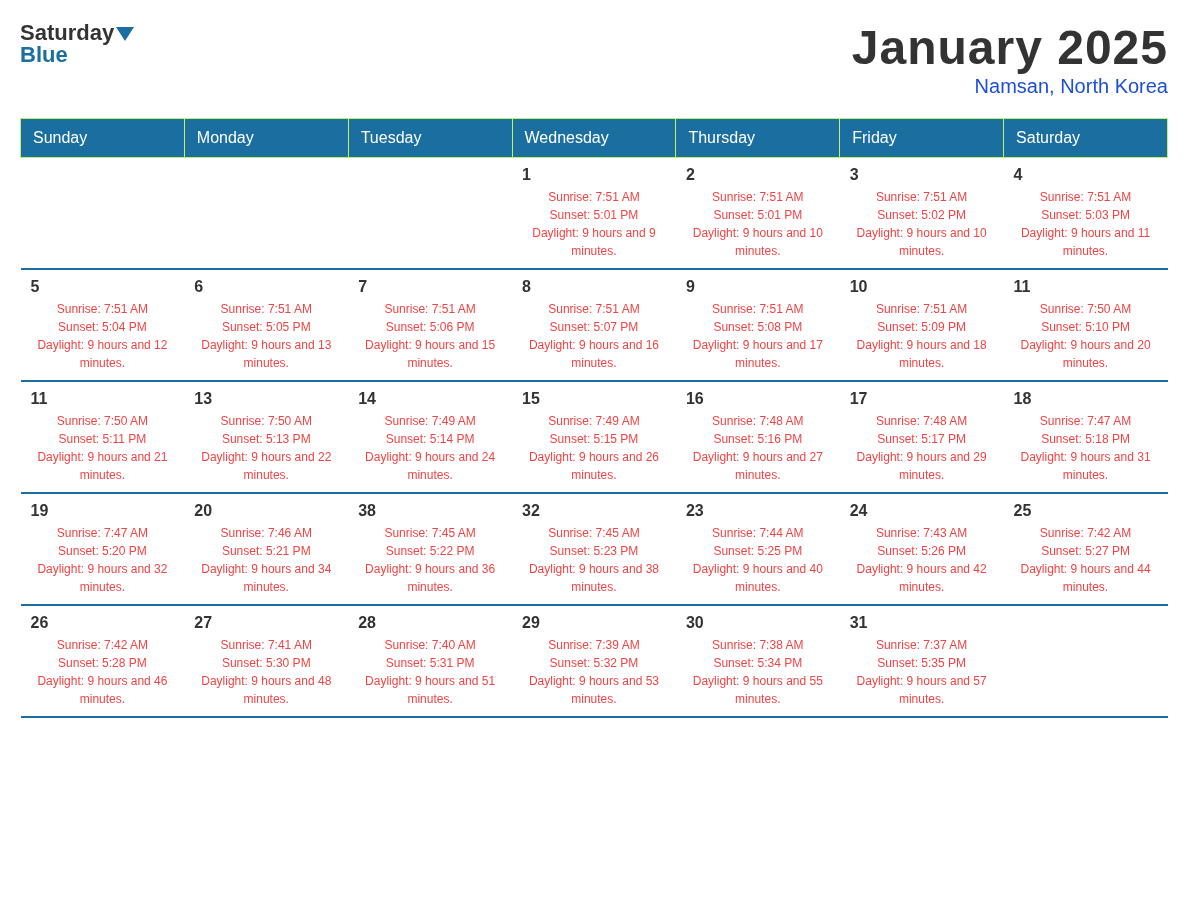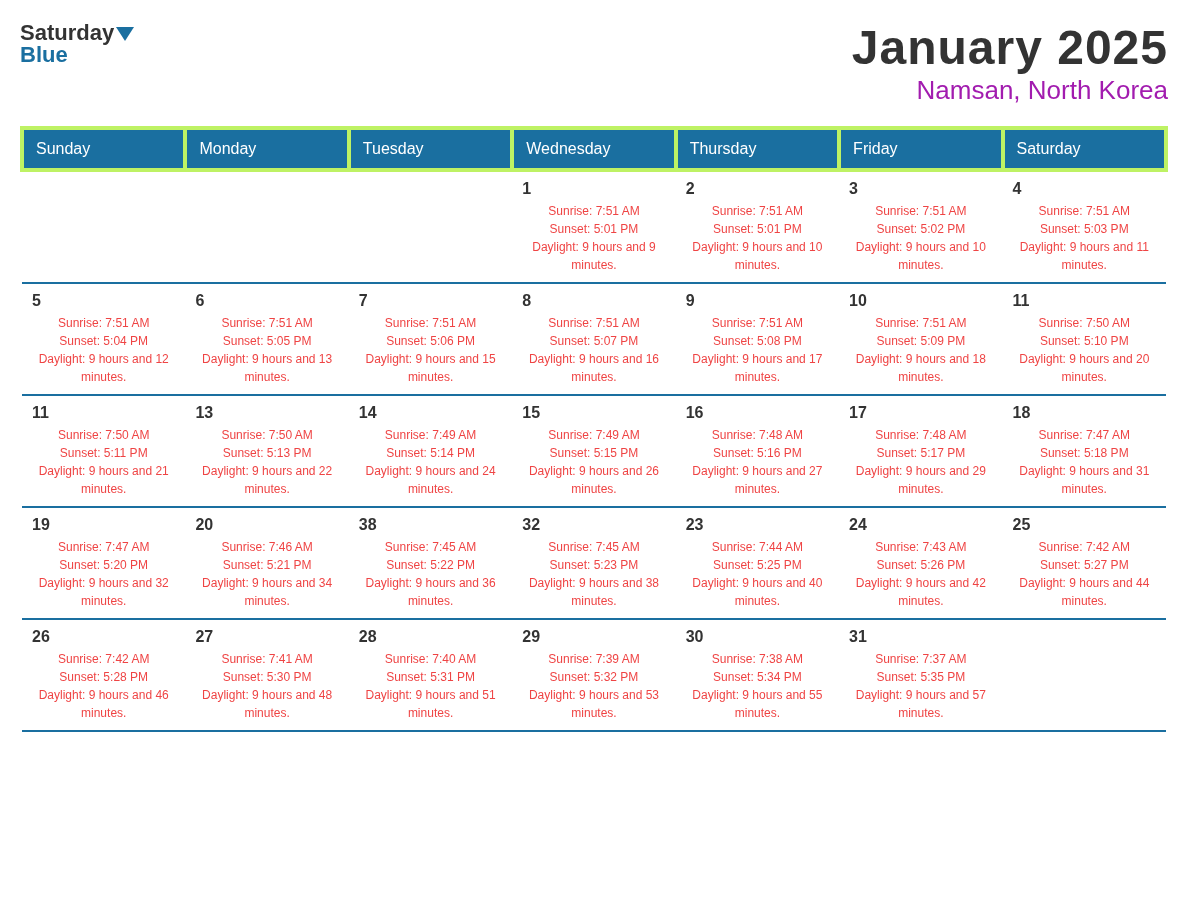--- a/index.html
+++ b/index.html
@@ -38,38 +38,38 @@
     .title-section {
       text-align: right;
     }
     .title-section h1 {
       font-size: 48px;
       font-weight: 700;
       color: #333;
       letter-spacing: 1px;
     }
     .title-section h2 {
-      font-size: 26px;
+      font-size: 20px;
       font-weight: 400;
-      color: #a21caf;
+      color: #1d4ed8;
     }
     .calendar {
       width: 100%;
       border-collapse: collapse;
     }
     .calendar thead tr {
       background-color: #1a6fa0;
     }
     .calendar thead th {
       color: #fff;
       font-size: 16px;
       font-weight: 500;
       padding: 10px 12px;
       text-align: left;
-      border: 4px solid #bef264;
+      border: 1px solid #bef264;
       width: calc(100% / 7);
     }
     .calendar tbody tr {
       border-bottom: 2px solid #1a6fa0;
     }
     .calendar tbody td {
       vertical-align: top;
       padding: 8px 10px;
       border: none;
       font-size: 12.5px;

